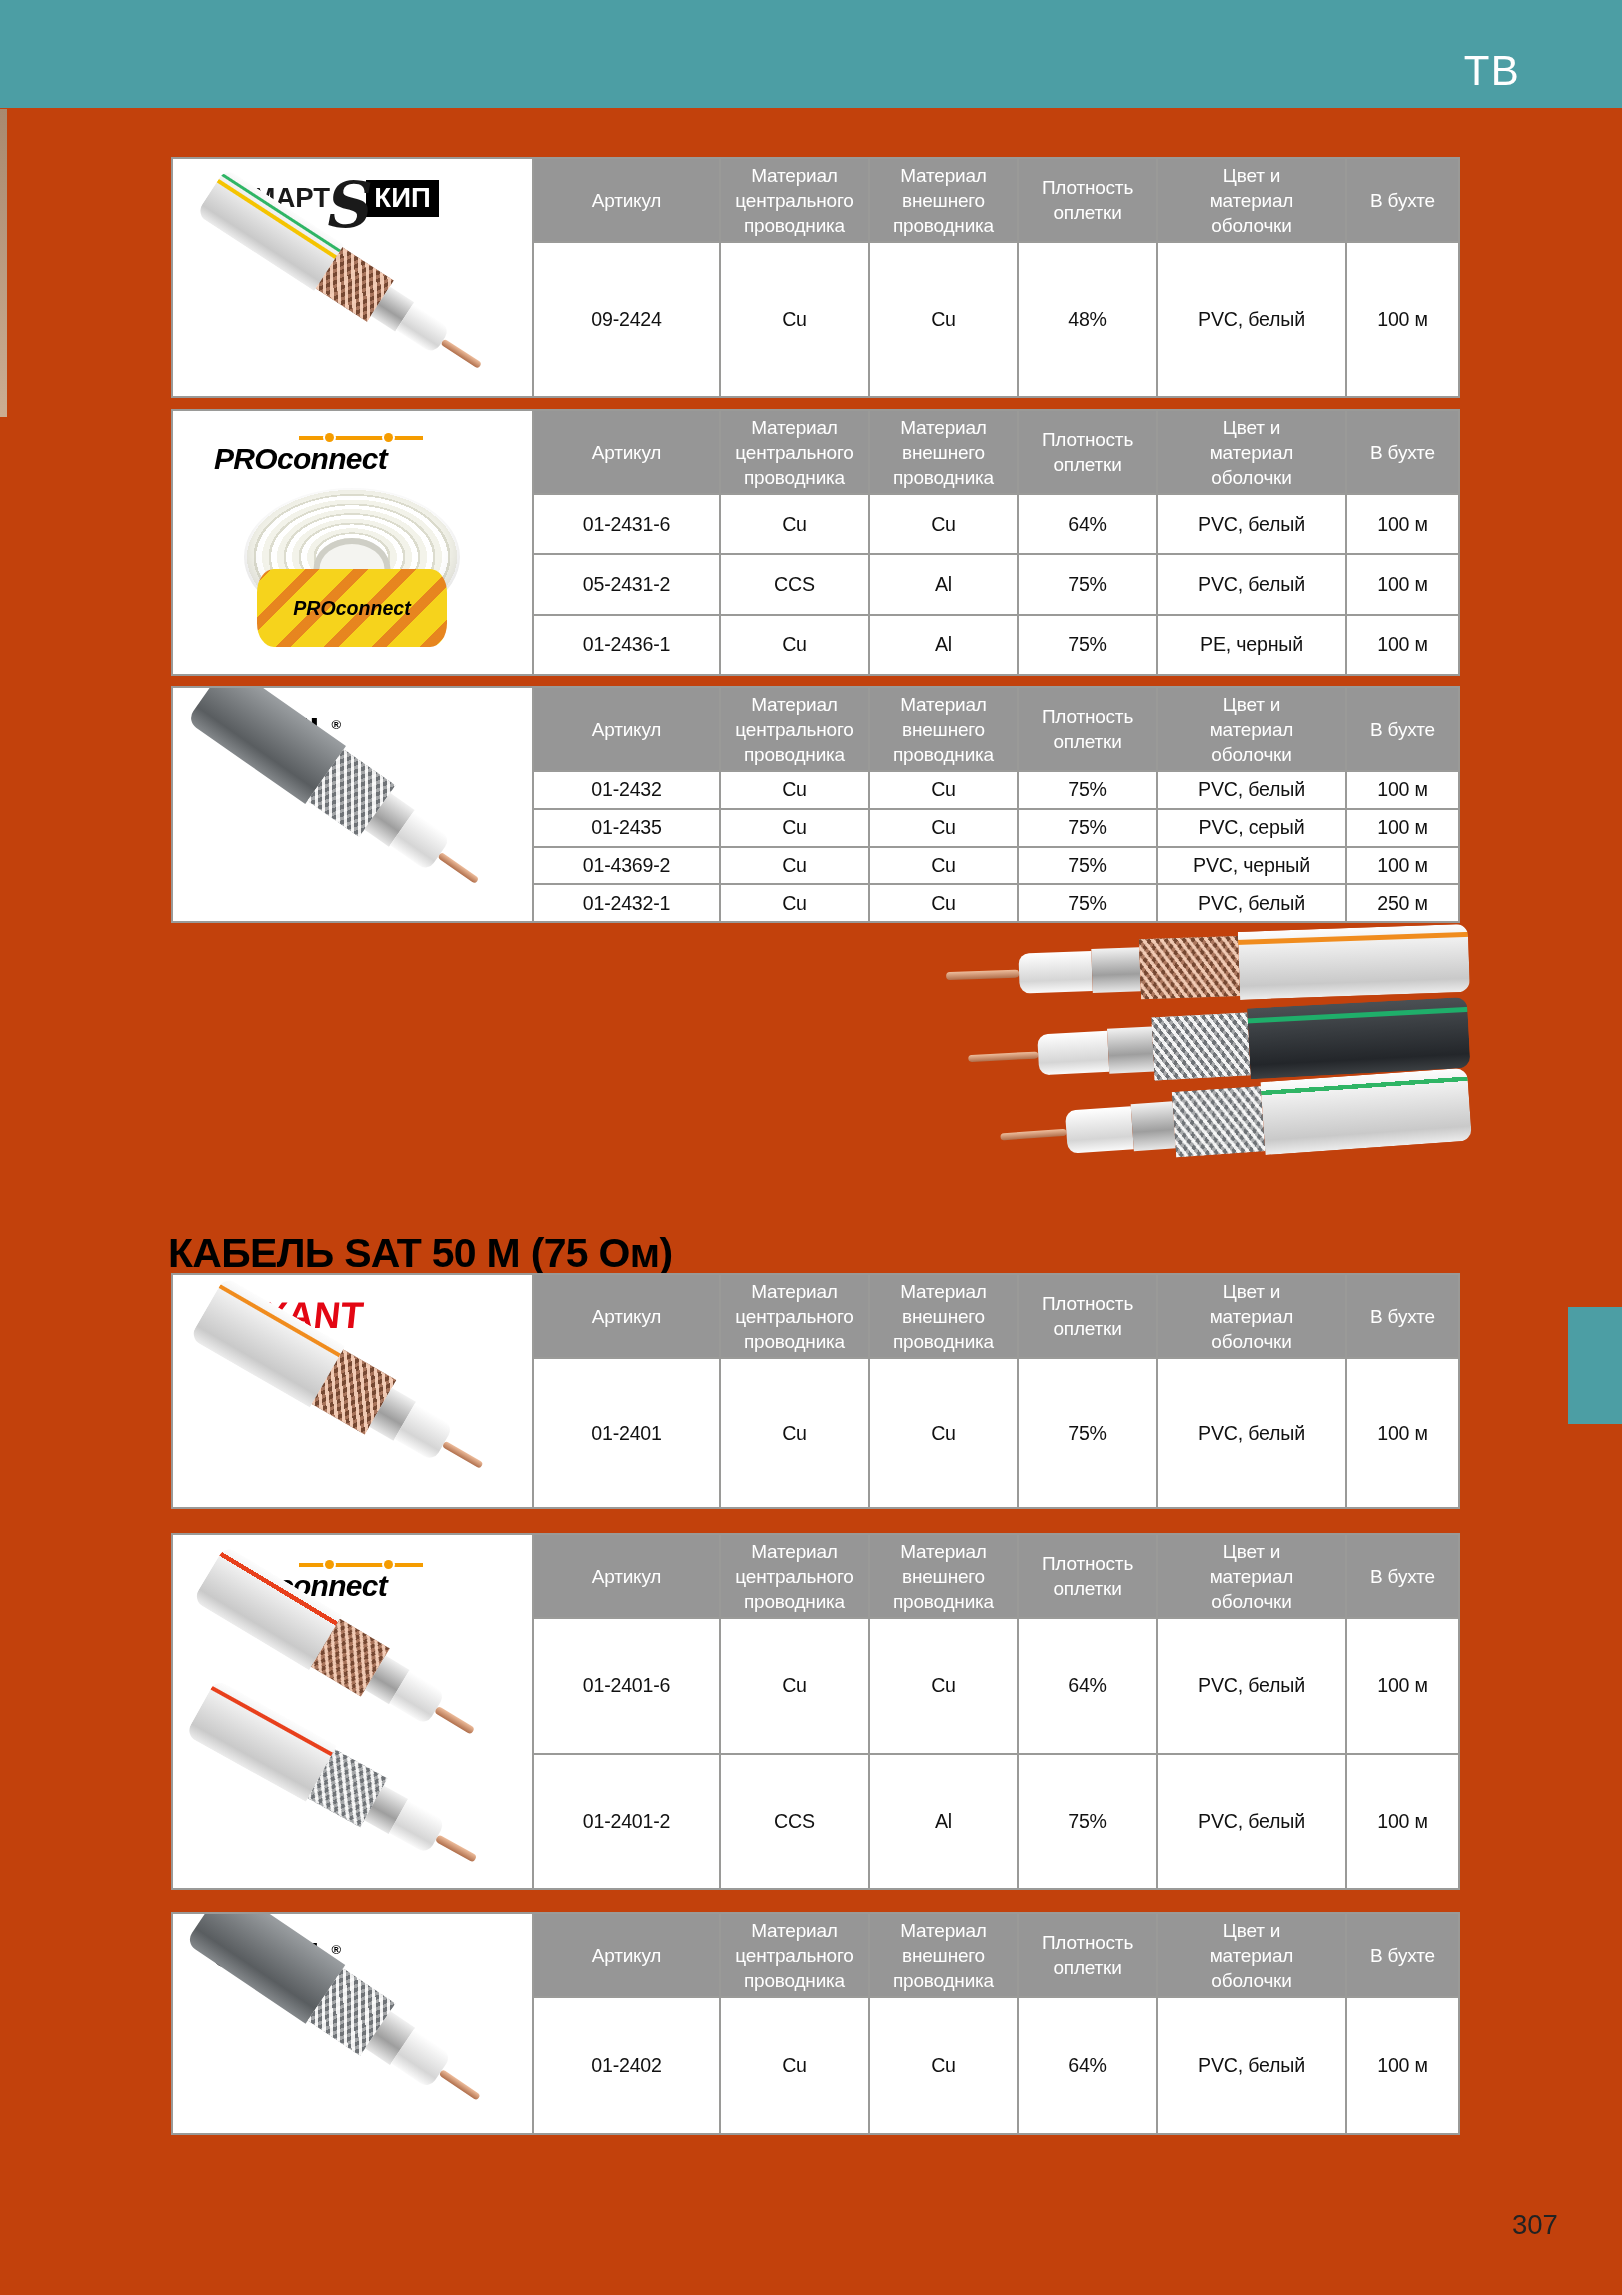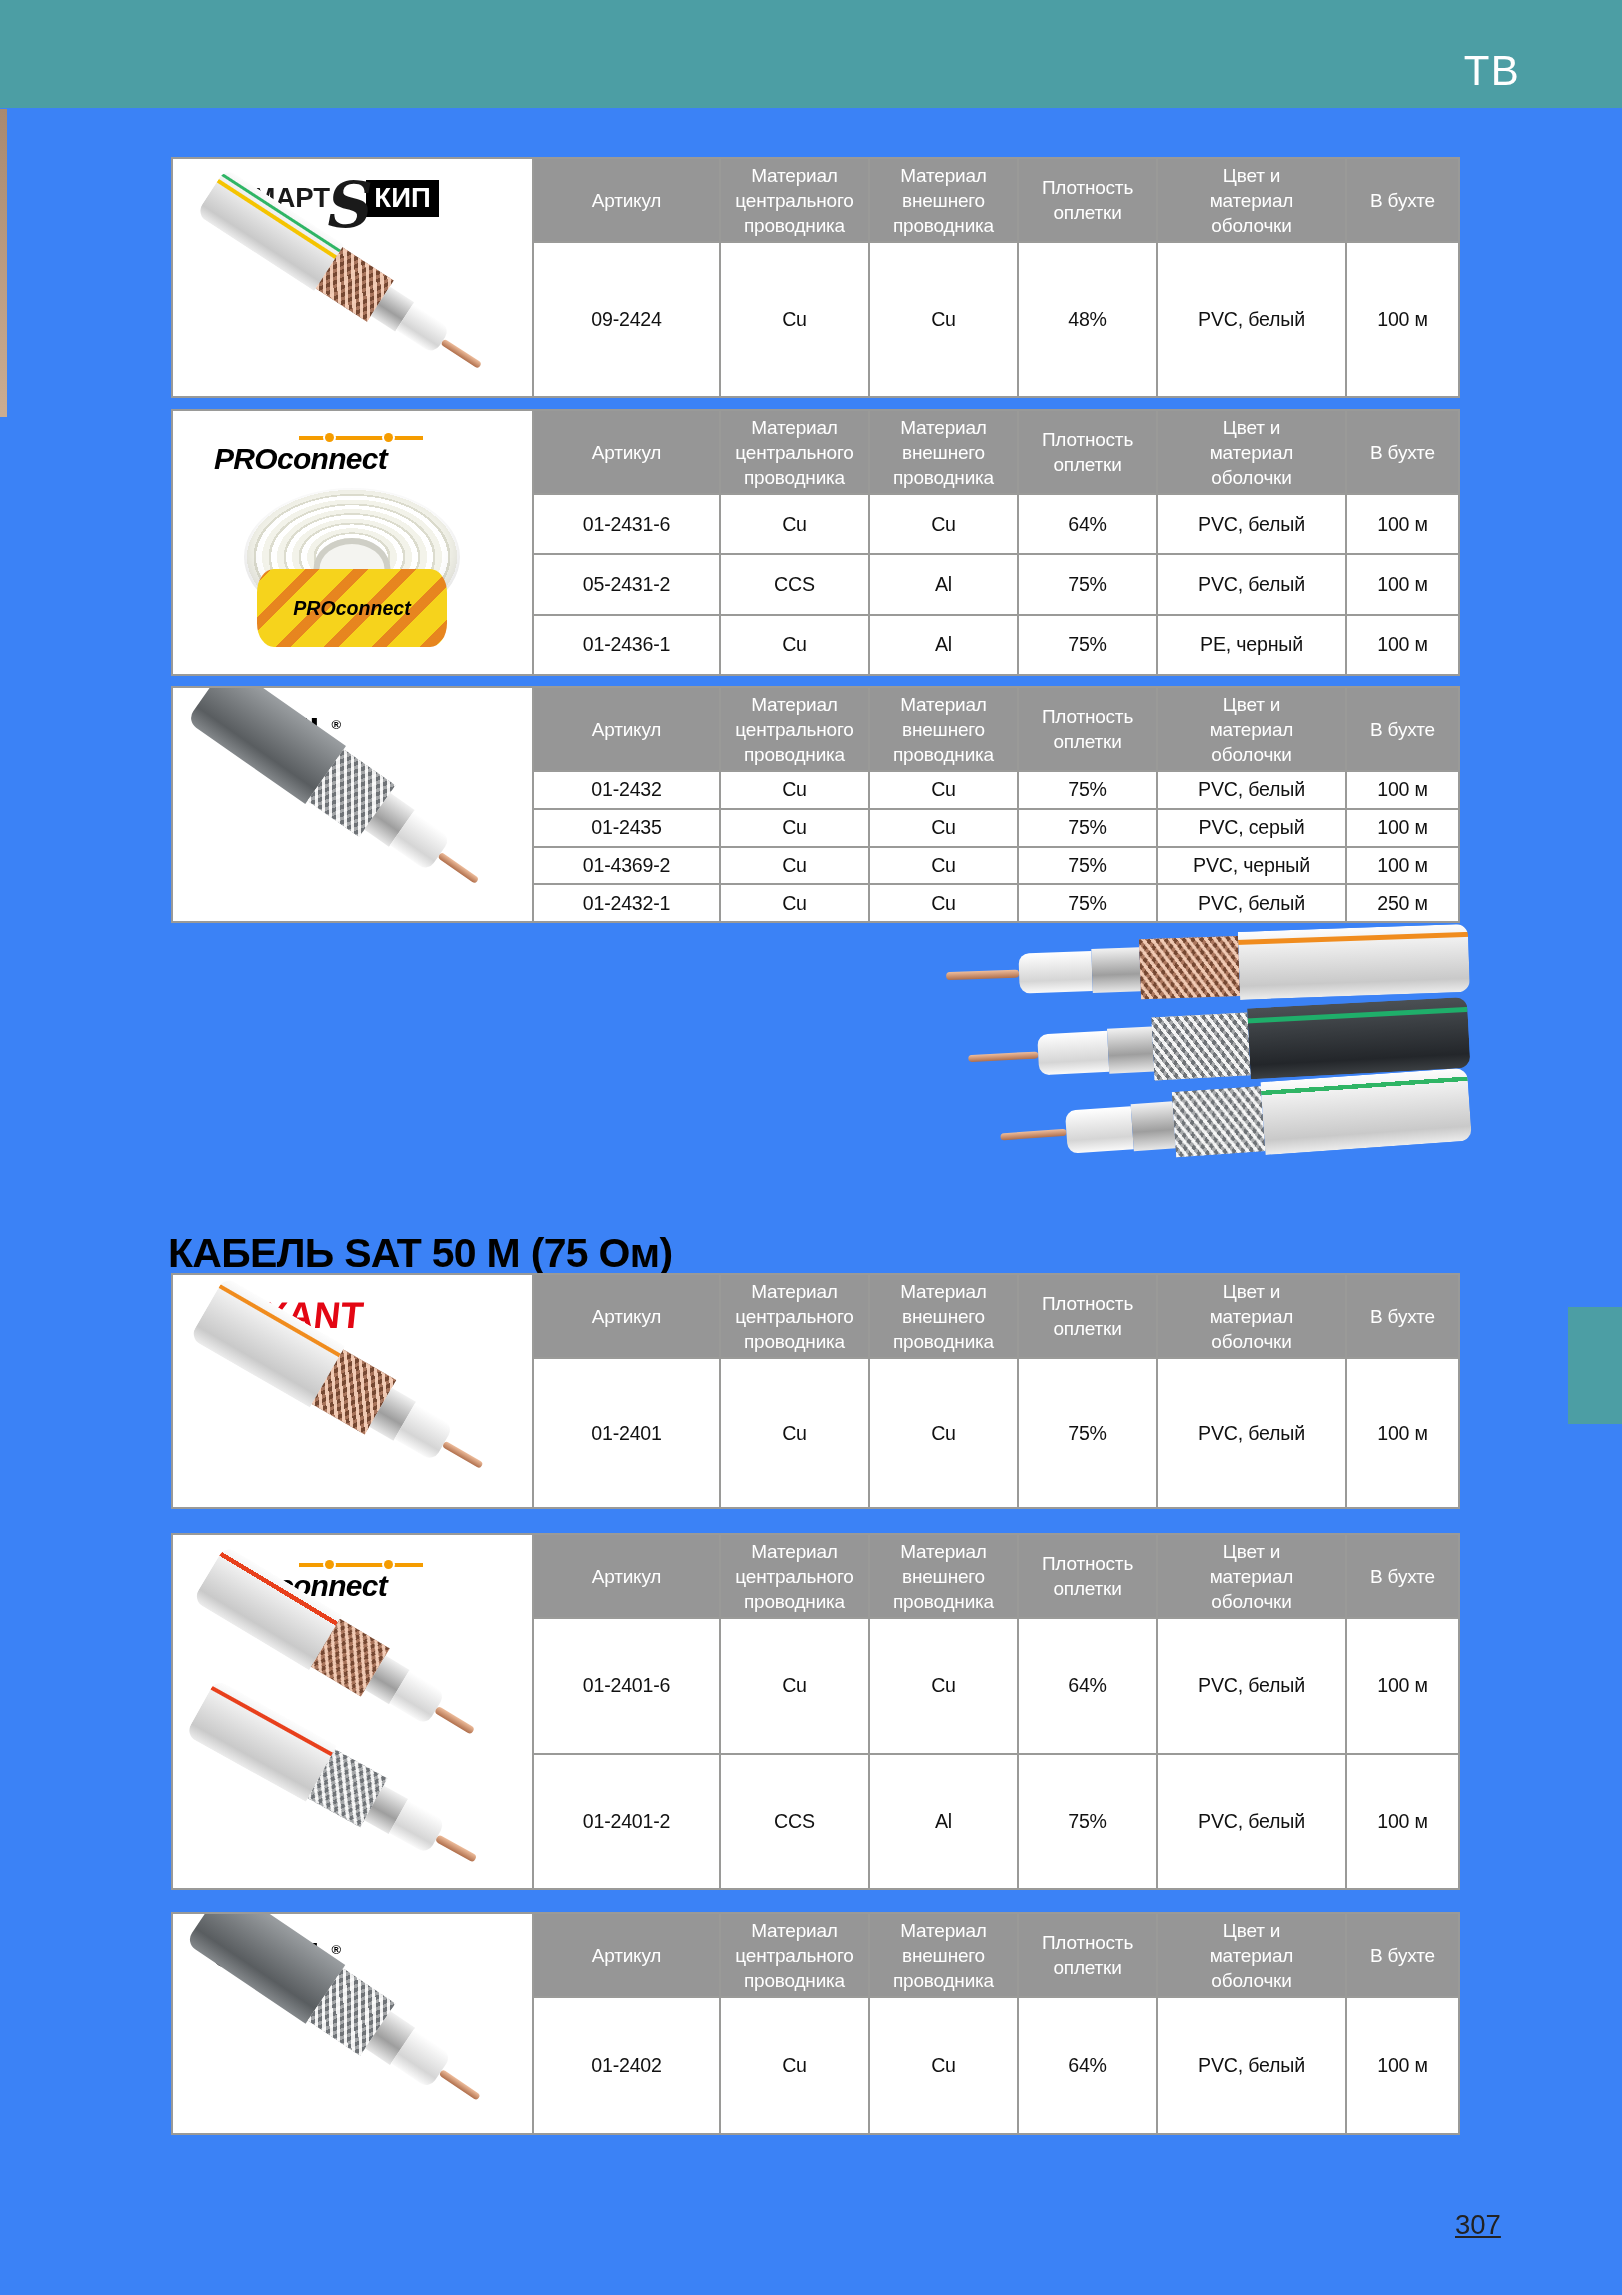--- a/index.html
+++ b/index.html
@@ -1,26 +1,26 @@
 <!DOCTYPE html>
 <html style="font-size:10.5px"><head>
 <meta charset="utf-8">
 <style>
   html,body{margin:0;padding:0;background:#e8e8e8;}
-  .page{position:relative;width:1623px;height:2295px;background:#3b82f6;overflow:hidden;
+  .page{position:relative;width:1623px;height:2295px;background:#c2410c;overflow:hidden;
         font-family:"Liberation Sans",sans-serif;color:#1a1a1a;}
 
   
   .top-band{position:absolute;left:0;top:0;width:1623px;height:108px;background:#4C9EA4;}
   .tv-label{position:absolute;right:103px;top:50px;font-size:42px;line-height:42px;
             color:#ffffff;letter-spacing:1.3px;font-weight:400;}
   .left-strip{position:absolute;left:0;top:109px;width:6.5px;height:308px;
               background:linear-gradient(to bottom,#A8896F,#CBAD92);}
   .right-tab{position:absolute;left:1568px;top:1307px;width:55px;height:117px;background:#4C9EA4;}
-  .page-number{position:absolute;left:1455px;top:2209px;font-size:27.5px;color:#222;text-decoration:underline;}
+  .page-number{position:absolute;left:1512px;top:2209px;font-size:27.5px;color:#222;}
 
   
   .product{position:absolute;left:171px;width:1289px;border:2px solid #9A9A98;background:#9A9A98;
            display:flex;box-sizing:border-box;}
   .img-cell{width:359px;flex:none;background:#fff;border-right:2px solid #9A9A98;
             position:relative;overflow:hidden;}
   .spec-grid{flex:1;display:grid;grid-template-columns:185px 147px 147px 137px 187px 1fr;
              gap:2px;background:#9A9A98;}
   .h-cell{background:#969696;color:#fff;display:flex;align-items:center;justify-content:center;
           text-align:center;font-size:19px;line-height:25px;padding:0 9.2px;letter-spacing:-0.2px;}

